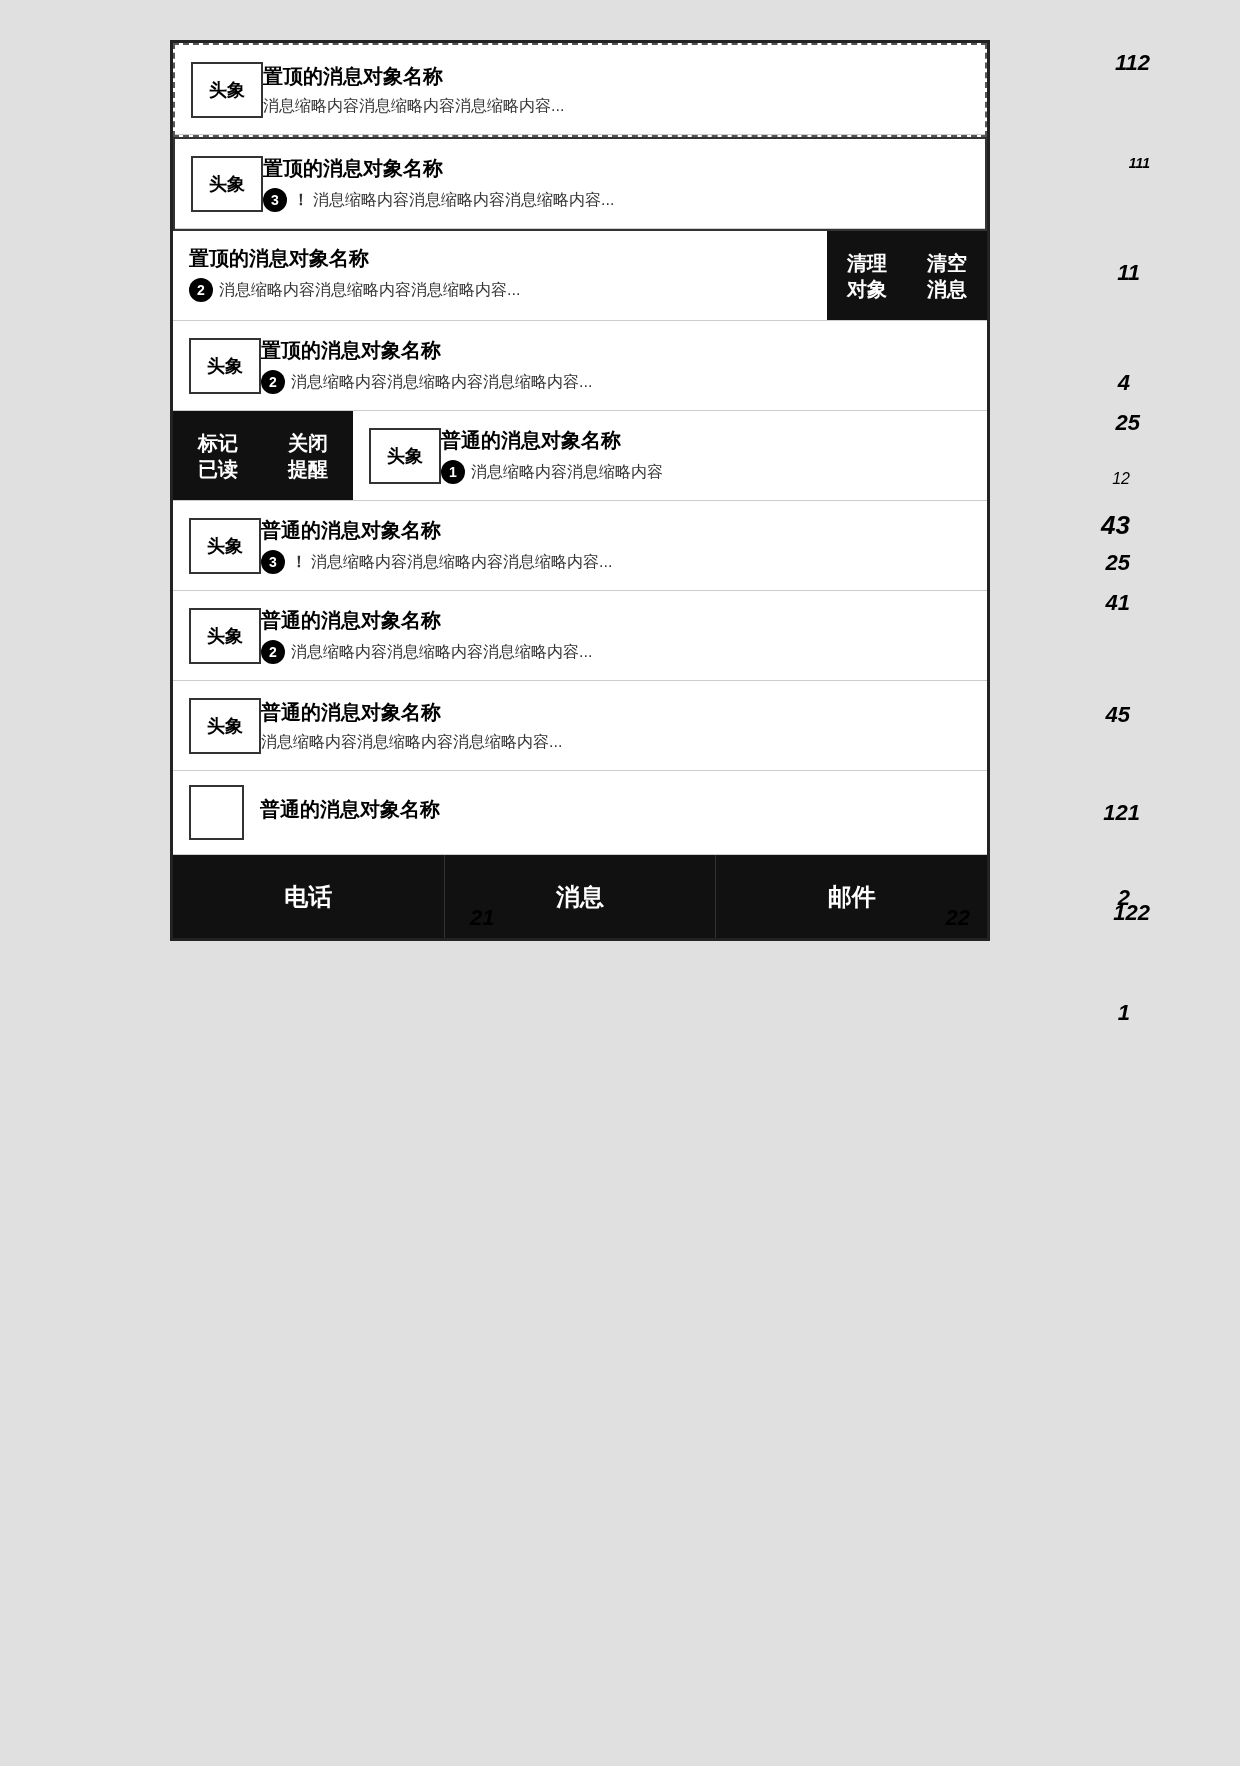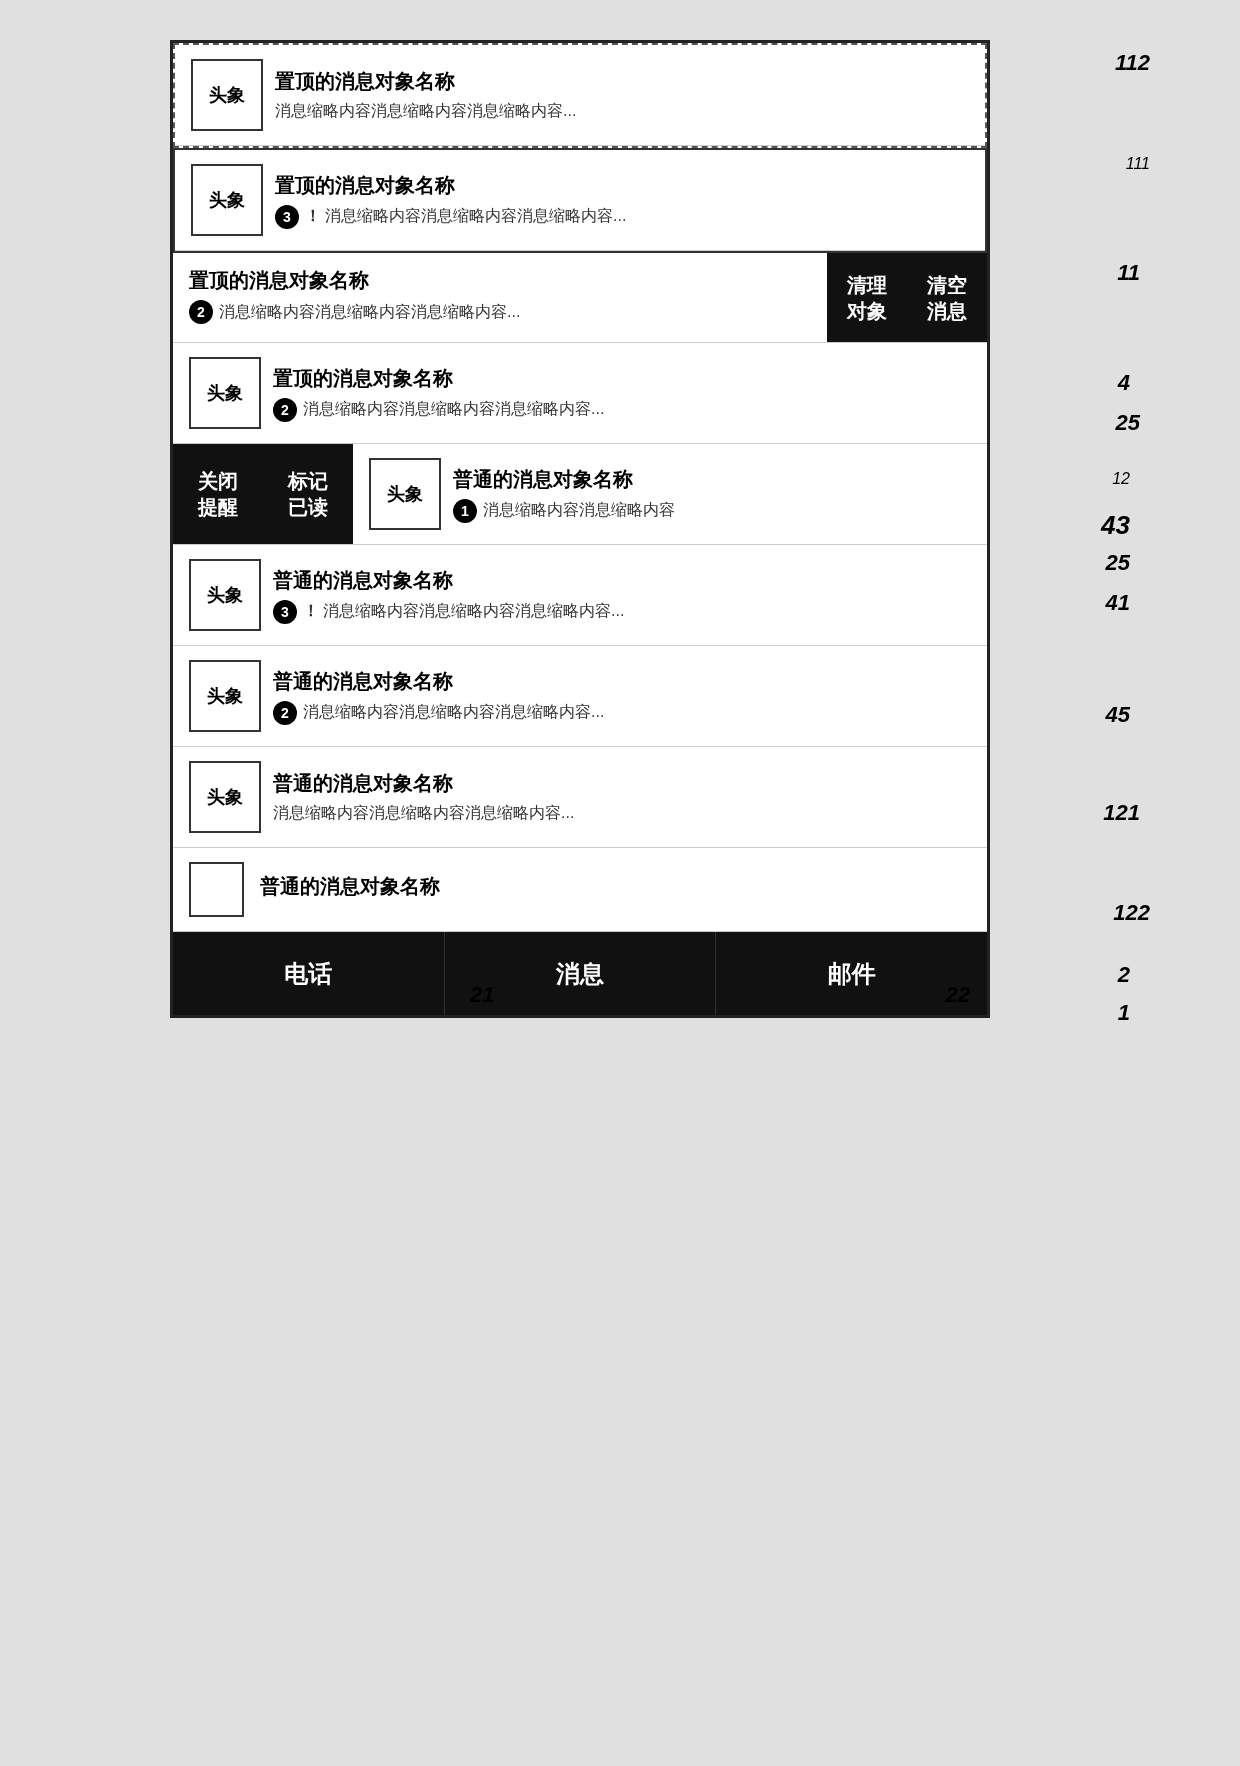--- a/index.html
+++ b/index.html
@@ -30,29 +30,29 @@
       border-bottom: 1px solid #ccc;
       background: #fff;
       position: relative;
       min-height: 90px;
     }
     .msg-item.pinned {
       background: #fff;
     }
     .avatar-box {
       width: 72px;
-      height: 72px;
+      height: 56px;
       border: 2px solid #333;
       display: flex;
       align-items: center;
       justify-content: center;
       font-size: 18px;
       font-weight: bold;
       flex-shrink: 0;
-      margin-right: 12px;
+      margin-right: 0;
       background: #fff;
     }
     .msg-content {
       flex: 1;
       overflow: hidden;
     }
     .msg-name {
       font-size: 20px;
       font-weight: bold;
       margin-bottom: 6px;
@@ -264,24 +264,24 @@
         <div class="msg-name">置顶的消息对象名称</div>
         <div class="msg-preview">
           <span class="badge">2</span>
           <span>消息缩略内容消息缩略内容消息缩略内容...</span>
         </div>
       </div>
     </div>
 
     <div class="swipe-left-item">
       <div class="swipe-left-actions">
+        <div class="swipe-left-btn" style="white-space:pre-line; line-height:1.3;">标记
+已读</div>
         <div class="swipe-left-btn" style="white-space:pre-line; line-height:1.3;">关闭
 提醒</div>
-        <div class="swipe-left-btn" style="white-space:pre-line; line-height:1.3;">标记
-已读</div>
       </div>
       <div class="swipe-left-content">
         <div class="avatar-box">
           <span>头象</span>
         </div>
         <div class="msg-content">
           <div class="msg-name">普通的消息对象名称</div>
           <div class="msg-preview">
             <span class="badge">1</span>
             <span>消息缩略内容消息缩略内容</span>
@@ -344,21 +344,21 @@
         <span>消息</span>
       </div>
       <div class="nav-item">
         <span>邮件</span>
       </div>
     </div>
 
   </div>
 
   <div style="position:absolute; top:10px; right:-80px; font-size:22px; font-weight:bold; font-style:italic;">112</div>
-  <div style="position:absolute; top:115px; right:-80px; font-size:16px; font-weight:normal; font-style:italic;">111</div>
+  <div style="position:absolute; top:115px; right:-80px; font-size:14px; font-weight:bold; font-style:italic;">111</div>
   <div style="position:absolute; top:220px; right:-70px; font-size:22px; font-weight:bold; font-style:italic;">11</div>
   <div style="position:absolute; top:330px; right:-60px; font-size:22px; font-weight:bold; font-style:italic;">4</div>
   <div style="position:absolute; top:370px; right:-70px; font-size:22px; font-weight:bold; font-style:italic;">25</div>
   <div style="position:absolute; top:430px; right:-60px; font-size:16px; font-weight:normal; font-style:italic;margin-left:40px;">12</div>
   <div style="position:absolute; top:470px; right:-60px; font-size:26px; font-weight:bold; font-style:italic;">43</div>
   <div style="position:absolute; top:510px; right:-60px; font-size:22px; font-weight:bold; font-style:italic;">25</div>
   <div style="position:absolute; top:550px; right:-60px; font-size:22px; font-weight:bold; font-style:italic;">41</div>
   <div style="position:absolute; top:662px; right:-60px; font-size:22px; font-weight:bold; font-style:italic;margin-left:8px;">45</div>
   <div style="position:absolute; top:760px; right:-70px; font-size:22px; font-weight:bold; font-style:italic;">121</div>
   <div style="position:absolute; top:860px; right:-80px; font-size:22px; font-weight:bold; font-style:italic;">122</div>

